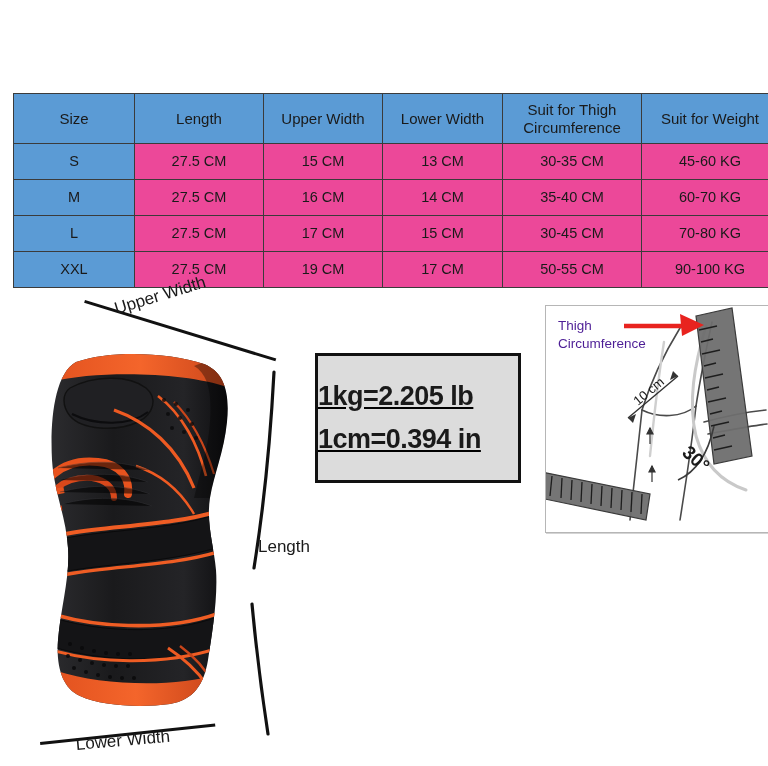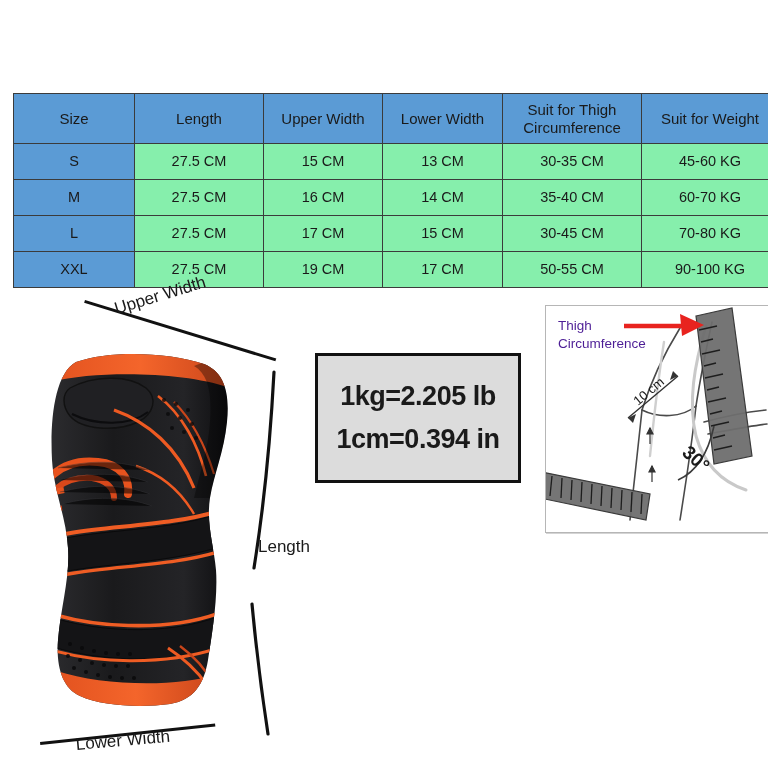--- a/index.html
+++ b/index.html
@@ -38,21 +38,21 @@
     padding: 0 2px;
     line-height: 1.15;
   }
   table.size-table thead th {
     background: #5b9bd5;
     font-weight: 400;
     height: 50px;
     font-size: 15px;
   }
   table.size-table tbody td {
-    background: #86efac;
+    background: #ec4899;
     height: 24px;
   }
   table.size-table tbody td.size-cell {
     background: #5b9bd5;
   }
   col.c-size   { width: 121px; }
   col.c-len    { width: 129px; }
   col.c-up     { width: 119px; }
   col.c-low    { width: 120px; }
   col.c-thigh  { width: 139px; }
@@ -61,22 +61,22 @@
   
   #conversion-box {
     position: absolute;
     left: 315px; top: 353px;
     width: 206px; height: 130px;
     background: #dcdcdc;
     border: 3px solid #111111;
     display: flex;
     flex-direction: column;
     justify-content: center;
-    align-items: center;
     gap: 12px;
+    text-decoration: underline;
   }
   #conversion-box .conv-line {
     font-size: 27px;
     font-weight: bold;
     color: #1a1a1a;
     letter-spacing: -0.5px;
     font-family: "Liberation Sans", sans-serif;
     white-space: nowrap;
   }
 

